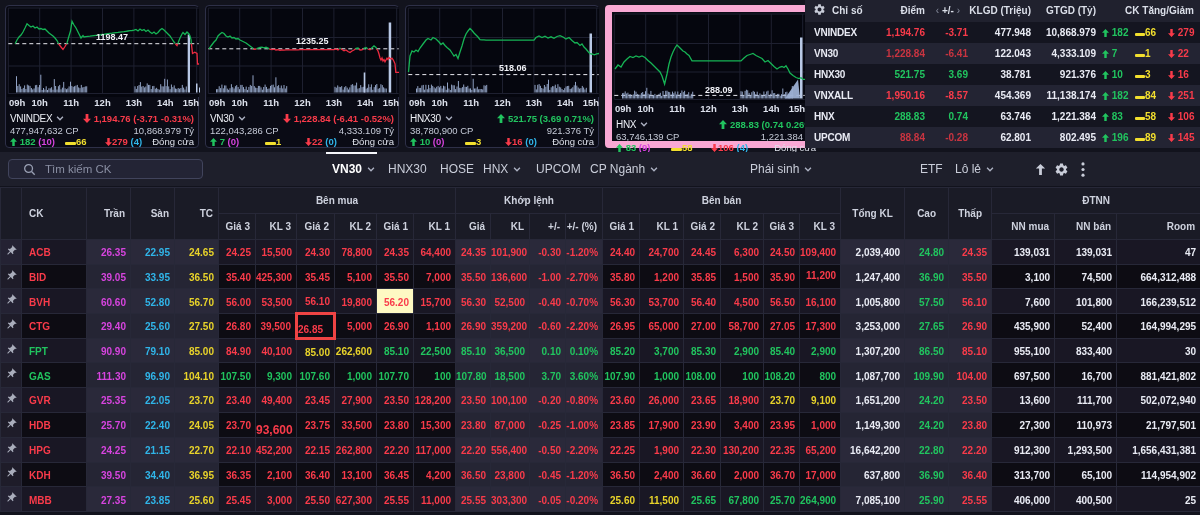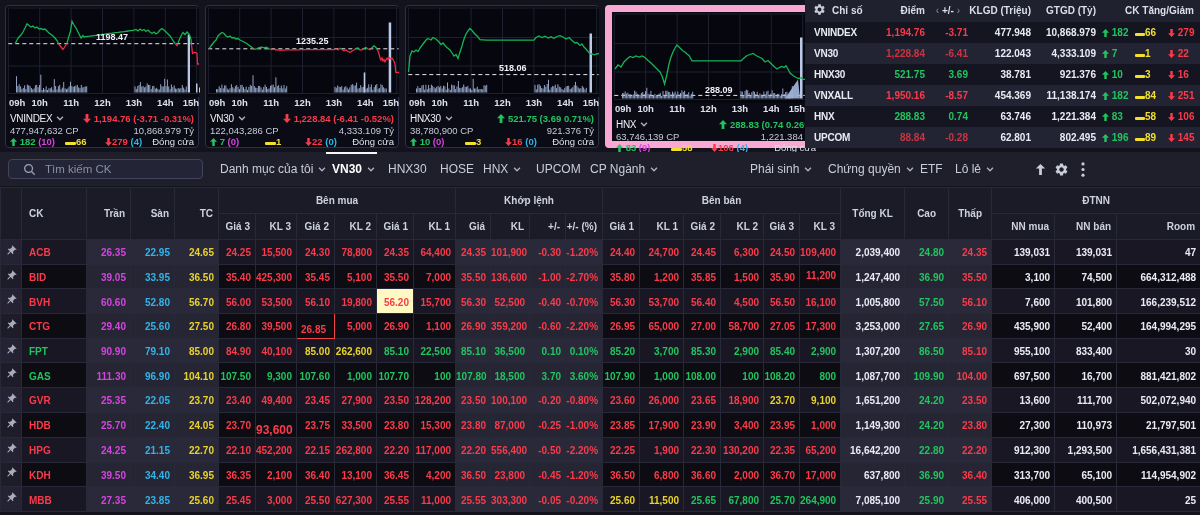--- a/index.html
+++ b/index.html
@@ -686,39 +686,33 @@
   </div>
 <div style="position:absolute;left:0;top:152px;width:1200px;height:34px;background:#1e1f2b;font-size:12px">
  <div style="position:absolute;left:326px;top:0;width:51px;height:2px;background:#f5f6fa"></div>
  <div style="position:absolute;left:8px;top:7px;width:195px;height:20px;background:#232435;border:1px solid #41445c;border-radius:4px;box-sizing:border-box">
       <svg width="13" height="13" viewBox="0 0 14 14" style="position:absolute;left:14px;top:3px">
         <circle cx="6" cy="6" r="4.2" fill="none" stroke="#9aa0b4" stroke-width="1.4"></circle>
         <line x1="9.2" y1="9.2" x2="12.6" y2="12.6" stroke="#9aa0b4" stroke-width="1.4"></line>
       </svg>
       <span style="position:absolute;left:36px;top:0;line-height:18px;color:#8a8fa3;font-size:11.5px">Tìm kiếm CK</span>
     </div>
- <span style="position:absolute;left:220px;top:0;line-height:34px;color:#c9cdd9;font-weight:normal;white-space:nowrap">Danh mục của tôi<svg width="8" height="5" viewBox="0 0 9 6" style="margin-left:5px;vertical-align:1px">
-        <polyline points="1,1 4.5,4.5 8,1" fill="none" stroke="#aeb3c4" stroke-width="1.6"></polyline>
-      </svg></span>
     <span style="position:absolute;left:332px;top:0;line-height:34px;color:#ffffff;font-weight:bold;white-space:nowrap">VN30<svg width="8" height="5" viewBox="0 0 9 6" style="margin-left:5px;vertical-align:1px">
         <polyline points="1,1 4.5,4.5 8,1" fill="none" stroke="#aeb3c4" stroke-width="1.6"></polyline>
       </svg></span>
     <span style="position:absolute;left:388px;top:0;line-height:34px;color:#c9cdd9;font-weight:normal;white-space:nowrap">HNX30</span>
     <span style="position:absolute;left:440px;top:0;line-height:34px;color:#c9cdd9;font-weight:normal;white-space:nowrap">HOSE</span>
     <span style="position:absolute;left:483px;top:0;line-height:34px;color:#c9cdd9;font-weight:normal;white-space:nowrap">HNX<svg width="8" height="5" viewBox="0 0 9 6" style="margin-left:5px;vertical-align:1px">
         <polyline points="1,1 4.5,4.5 8,1" fill="none" stroke="#aeb3c4" stroke-width="1.6"></polyline>
       </svg></span>
     <span style="position:absolute;left:536px;top:0;line-height:34px;color:#c9cdd9;font-weight:normal;white-space:nowrap">UPCOM</span>
     <span style="position:absolute;left:590px;top:0;line-height:34px;color:#c9cdd9;font-weight:normal;white-space:nowrap">CP Ngành<svg width="8" height="5" viewBox="0 0 9 6" style="margin-left:5px;vertical-align:1px">
         <polyline points="1,1 4.5,4.5 8,1" fill="none" stroke="#aeb3c4" stroke-width="1.6"></polyline>
       </svg></span>
     <span style="position:absolute;left:750px;top:0;line-height:34px;color:#c9cdd9;font-weight:normal;white-space:nowrap">Phái sinh<svg width="8" height="5" viewBox="0 0 9 6" style="margin-left:5px;vertical-align:1px">
-        <polyline points="1,1 4.5,4.5 8,1" fill="none" stroke="#aeb3c4" stroke-width="1.6"></polyline>
-      </svg></span>
-    <span style="position:absolute;left:828px;top:0;line-height:34px;color:#c9cdd9;font-weight:normal;white-space:nowrap">Chứng quyền<svg width="8" height="5" viewBox="0 0 9 6" style="margin-left:5px;vertical-align:1px">
         <polyline points="1,1 4.5,4.5 8,1" fill="none" stroke="#aeb3c4" stroke-width="1.6"></polyline>
       </svg></span>
     <span style="position:absolute;left:920px;top:0;line-height:34px;color:#c9cdd9;font-weight:normal;white-space:nowrap">ETF</span>
     <span style="position:absolute;left:955px;top:0;line-height:34px;color:#c9cdd9;font-weight:normal;white-space:nowrap">Lô lẻ<svg width="8" height="5" viewBox="0 0 9 6" style="margin-left:5px;vertical-align:1px">
         <polyline points="1,1 4.5,4.5 8,1" fill="none" stroke="#aeb3c4" stroke-width="1.6"></polyline>
       </svg></span>
     <svg width="13" height="13" viewBox="0 0 14 14" style="position:absolute;left:1034px;top:11px">
       <path fill="#c9cdd9" d="M7 1 L12 6 L8.5 6 L8.5 13 L5.5 13 L5.5 6 L2 6 Z"></path>
     </svg>
     <svg width="15" height="15" viewBox="0 0 24 24" style="position:absolute;left:1054px;top:10px">
@@ -900,21 +894,21 @@
             <g transform="rotate(45 12 12)">
               <path fill="#a9adbb" d="M16 9V4h1c.55 0 1-.45 1-1s-.45-1-1-1H7c-.55 0-1 .45-1 1s.45 1 1 1h1v5c0 1.66-1.34 3-3 3v2h5.97v7l1 1 1-1v-7H19v-2c-1.66 0-3-1.34-3-3z"></path>
             </g>
           </svg></td>
         <td style="background:#0d0c13;border:1px solid #272838;color:#f93b4a;font-size:10px;font-weight:bold;text-align:left;padding:2px 0 0 7px">CTG</td>
         <td style="background:#252534;border:1px solid #272838;color:#d644de;font-size:10px;font-weight:bold;text-align:right;padding:2px 4px 0 0;white-space:nowrap;overflow:hidden">29.40</td>
         <td style="background:#252534;border:1px solid #272838;color:#30b5e9;font-size:10px;font-weight:bold;text-align:right;padding:2px 4px 0 0;white-space:nowrap;overflow:hidden">25.60</td>
         <td style="background:#252534;border:1px solid #272838;color:#e8d32a;font-size:10px;font-weight:bold;text-align:right;padding:2px 4px 0 0;white-space:nowrap;overflow:hidden">27.50</td>
         <td style="background:#0d0c13;border:1px solid #272838;color:#f93b4a;font-size:10px;font-weight:bold;text-align:right;padding:2px 4px 0 0;white-space:nowrap;overflow:hidden">26.80</td>
         <td style="background:#0d0c13;border:1px solid #272838;color:#f93b4a;font-size:10px;font-weight:bold;text-align:right;padding:2px 4px 0 0;white-space:nowrap;overflow:hidden">39,500</td>
-        <td style="background:#0d0c13;border:1px solid #ef4444;color:#f93b4a;font-size:10px;font-weight:bold;text-align:center;padding:8px 4px 0 0;white-space:nowrap;overflow:hidden">26.85</td>
+        <td style="background:#0d0c13;border:3px solid #ef4444;color:#f93b4a;font-size:10px;font-weight:bold;text-align:left;padding:8px 4px 0 0;white-space:nowrap;overflow:hidden">26.85</td>
         <td style="background:#0d0c13;border:1px solid #272838;color:#f93b4a;font-size:10px;font-weight:bold;text-align:right;padding:2px 4px 0 0;white-space:nowrap;overflow:hidden">5,000</td>
         <td style="background:#0d0c13;border:1px solid #272838;color:#f93b4a;font-size:10px;font-weight:bold;text-align:right;padding:2px 4px 0 0;white-space:nowrap;overflow:hidden">26.90</td>
         <td style="background:#0d0c13;border:1px solid #272838;color:#f93b4a;font-size:10px;font-weight:bold;text-align:right;padding:2px 4px 0 0;white-space:nowrap;overflow:hidden">1,100</td>
         <td style="background:#252534;border:1px solid #272838;color:#f93b4a;font-size:10px;font-weight:bold;text-align:right;padding:2px 4px 0 0;white-space:nowrap;overflow:hidden">26.90</td>
         <td style="background:#252534;border:1px solid #272838;color:#f93b4a;font-size:10px;font-weight:bold;text-align:right;padding:2px 4px 0 0;white-space:nowrap;overflow:hidden">359,200</td>
         <td style="background:#252534;border:1px solid #272838;color:#f93b4a;font-size:10px;font-weight:bold;text-align:right;padding:2px 4px 0 0;white-space:nowrap;overflow:hidden">-0.60</td>
         <td style="background:#252534;border:1px solid #272838;color:#f93b4a;font-size:10px;font-weight:bold;text-align:right;padding:2px 4px 0 0;white-space:nowrap;overflow:hidden">-2.20%</td>
         <td style="background:#0d0c13;border:1px solid #272838;color:#f93b4a;font-size:10px;font-weight:bold;text-align:right;padding:2px 4px 0 0;white-space:nowrap;overflow:hidden">26.95</td>
         <td style="background:#0d0c13;border:1px solid #272838;color:#f93b4a;font-size:10px;font-weight:bold;text-align:right;padding:2px 4px 0 0;white-space:nowrap;overflow:hidden">65,000</td>
         <td style="background:#0d0c13;border:1px solid #272838;color:#f93b4a;font-size:10px;font-weight:bold;text-align:right;padding:2px 4px 0 0;white-space:nowrap;overflow:hidden">27.00</td>
@@ -1107,21 +1101,21 @@
         <td style="background:#0d0c13;border:1px solid #272838;color:#f93b4a;font-size:10px;font-weight:bold;text-align:right;padding:2px 4px 0 0;white-space:nowrap;overflow:hidden">2,100</td>
         <td style="background:#0d0c13;border:1px solid #272838;color:#f93b4a;font-size:10px;font-weight:bold;text-align:right;padding:2px 4px 0 0;white-space:nowrap;overflow:hidden">36.40</td>
         <td style="background:#0d0c13;border:1px solid #272838;color:#f93b4a;font-size:10px;font-weight:bold;text-align:right;padding:2px 4px 0 0;white-space:nowrap;overflow:hidden">13,100</td>
         <td style="background:#0d0c13;border:1px solid #272838;color:#f93b4a;font-size:10px;font-weight:bold;text-align:right;padding:2px 4px 0 0;white-space:nowrap;overflow:hidden">36.45</td>
         <td style="background:#0d0c13;border:1px solid #272838;color:#f93b4a;font-size:10px;font-weight:bold;text-align:right;padding:2px 4px 0 0;white-space:nowrap;overflow:hidden">4,200</td>
         <td style="background:#252534;border:1px solid #272838;color:#f93b4a;font-size:10px;font-weight:bold;text-align:right;padding:2px 4px 0 0;white-space:nowrap;overflow:hidden">36.50</td>
         <td style="background:#252534;border:1px solid #272838;color:#f93b4a;font-size:10px;font-weight:bold;text-align:right;padding:2px 4px 0 0;white-space:nowrap;overflow:hidden">23,800</td>
         <td style="background:#252534;border:1px solid #272838;color:#f93b4a;font-size:10px;font-weight:bold;text-align:right;padding:2px 4px 0 0;white-space:nowrap;overflow:hidden">-0.45</td>
         <td style="background:#252534;border:1px solid #272838;color:#f93b4a;font-size:10px;font-weight:bold;text-align:right;padding:2px 4px 0 0;white-space:nowrap;overflow:hidden">-1.20%</td>
         <td style="background:#0d0c13;border:1px solid #272838;color:#f93b4a;font-size:10px;font-weight:bold;text-align:right;padding:2px 4px 0 0;white-space:nowrap;overflow:hidden">36.50</td>
-        <td style="background:#0d0c13;border:1px solid #272838;color:#f93b4a;font-size:10px;font-weight:bold;text-align:right;padding:2px 4px 0 0;white-space:nowrap;overflow:hidden">6,800</td>
+        <td style="background:#0d0c13;border:1px solid #272838;color:#f93b4a;font-size:10px;font-weight:bold;text-align:right;padding:2px 4px 0 0;white-space:nowrap;overflow:hidden">2,400</td>
         <td style="background:#0d0c13;border:1px solid #272838;color:#f93b4a;font-size:10px;font-weight:bold;text-align:right;padding:2px 4px 0 0;white-space:nowrap;overflow:hidden">36.60</td>
         <td style="background:#0d0c13;border:1px solid #272838;color:#f93b4a;font-size:10px;font-weight:bold;text-align:right;padding:2px 4px 0 0;white-space:nowrap;overflow:hidden">2,000</td>
         <td style="background:#0d0c13;border:1px solid #272838;color:#f93b4a;font-size:10px;font-weight:bold;text-align:right;padding:2px 4px 0 0;white-space:nowrap;overflow:hidden">36.70</td>
         <td style="background:#0d0c13;border:1px solid #272838;color:#f93b4a;font-size:10px;font-weight:bold;text-align:right;padding:2px 4px 0 0;white-space:nowrap;overflow:hidden">17,000</td>
         <td style="background:#252534;border:1px solid #272838;color:#e9ebf4;font-size:10px;font-weight:bold;text-align:right;padding:2px 4px 0 0;white-space:nowrap;overflow:hidden">637,800</td>
         <td style="background:#252534;border:1px solid #272838;color:#21c45f;font-size:10px;font-weight:bold;text-align:right;padding:2px 4px 0 0;white-space:nowrap;overflow:hidden">36.90</td>
         <td style="background:#252534;border:1px solid #272838;color:#f93b4a;font-size:10px;font-weight:bold;text-align:right;padding:2px 4px 0 0;white-space:nowrap;overflow:hidden">36.40</td>
         <td style="background:#0d0c13;border:1px solid #272838;color:#e9ebf4;font-size:10px;font-weight:bold;text-align:right;padding:2px 4px 0 0;white-space:nowrap;overflow:hidden">313,700</td>
         <td style="background:#0d0c13;border:1px solid #272838;color:#e9ebf4;font-size:10px;font-weight:bold;text-align:right;padding:2px 4px 0 0;white-space:nowrap;overflow:hidden">65,100</td>
         <td style="background:#0d0c13;border:1px solid #272838;color:#e9ebf4;font-size:10px;font-weight:bold;text-align:right;padding:2px 4px 0 0;white-space:nowrap;overflow:hidden">114,954,902</td>

